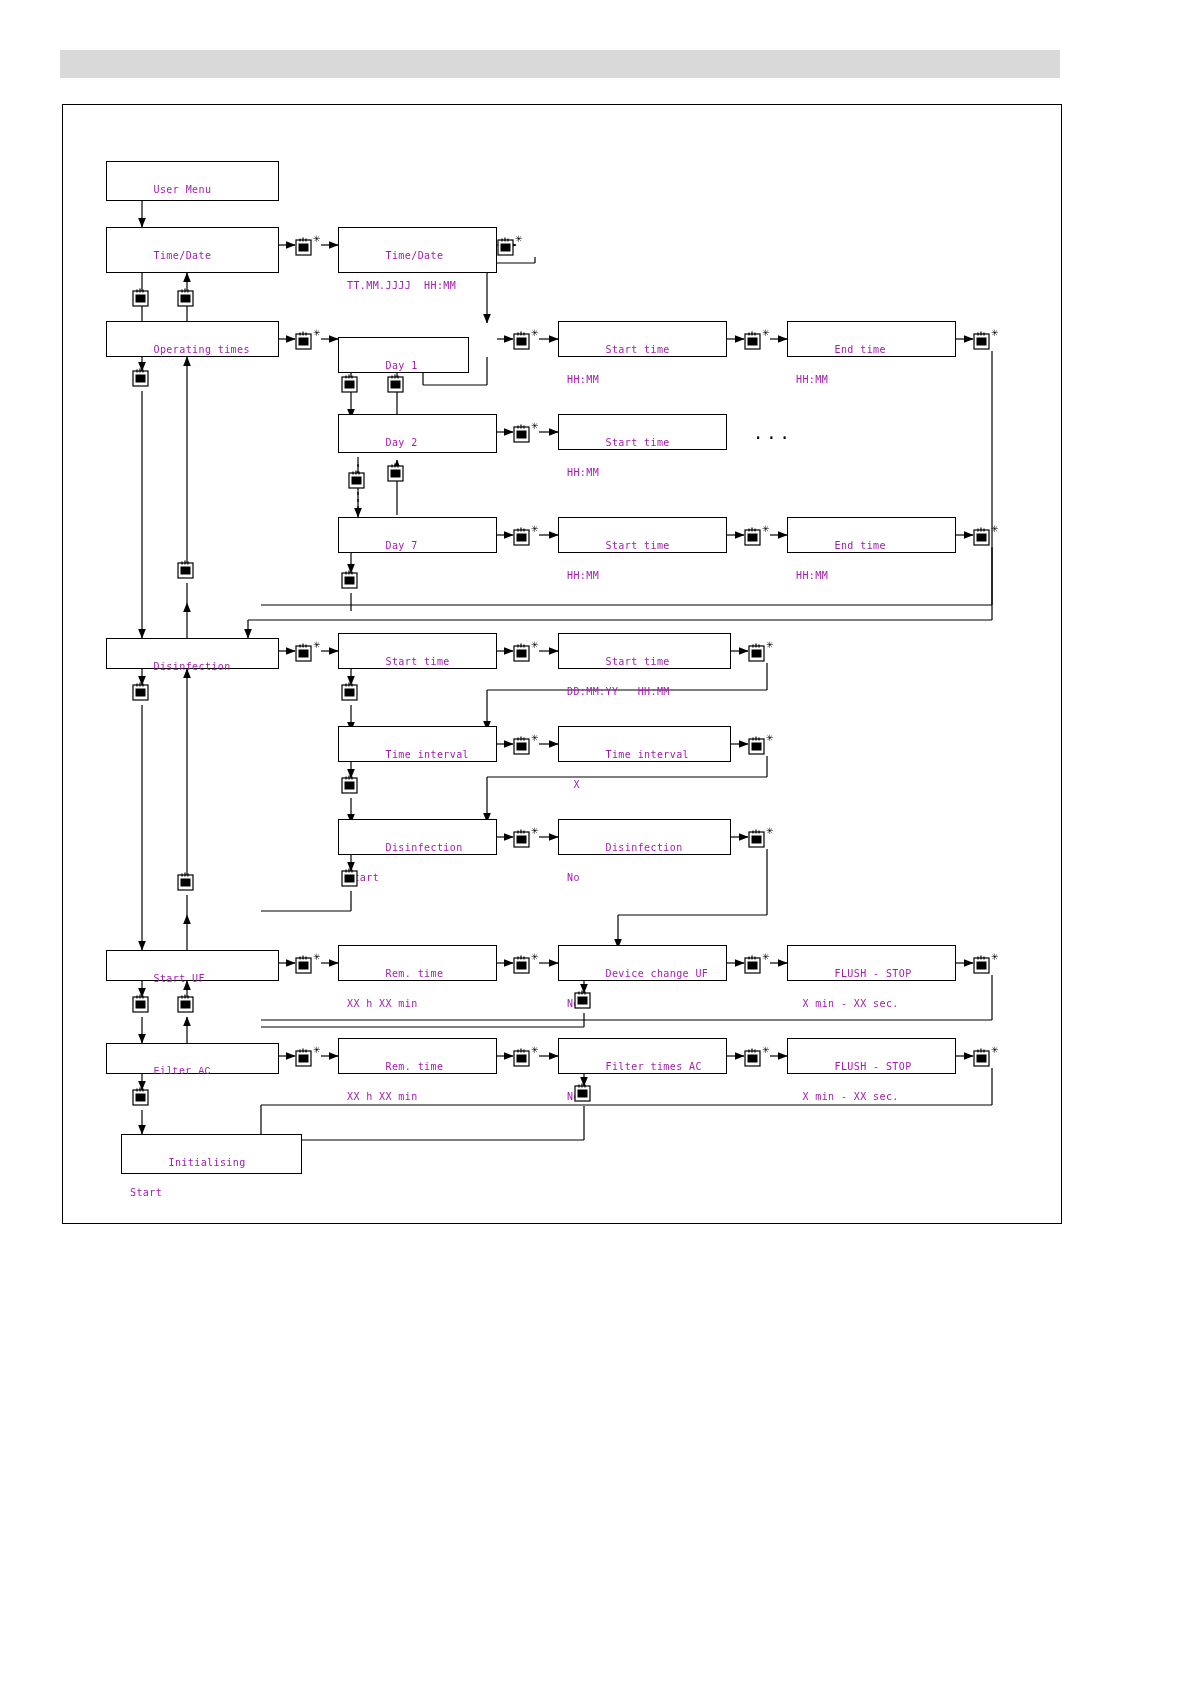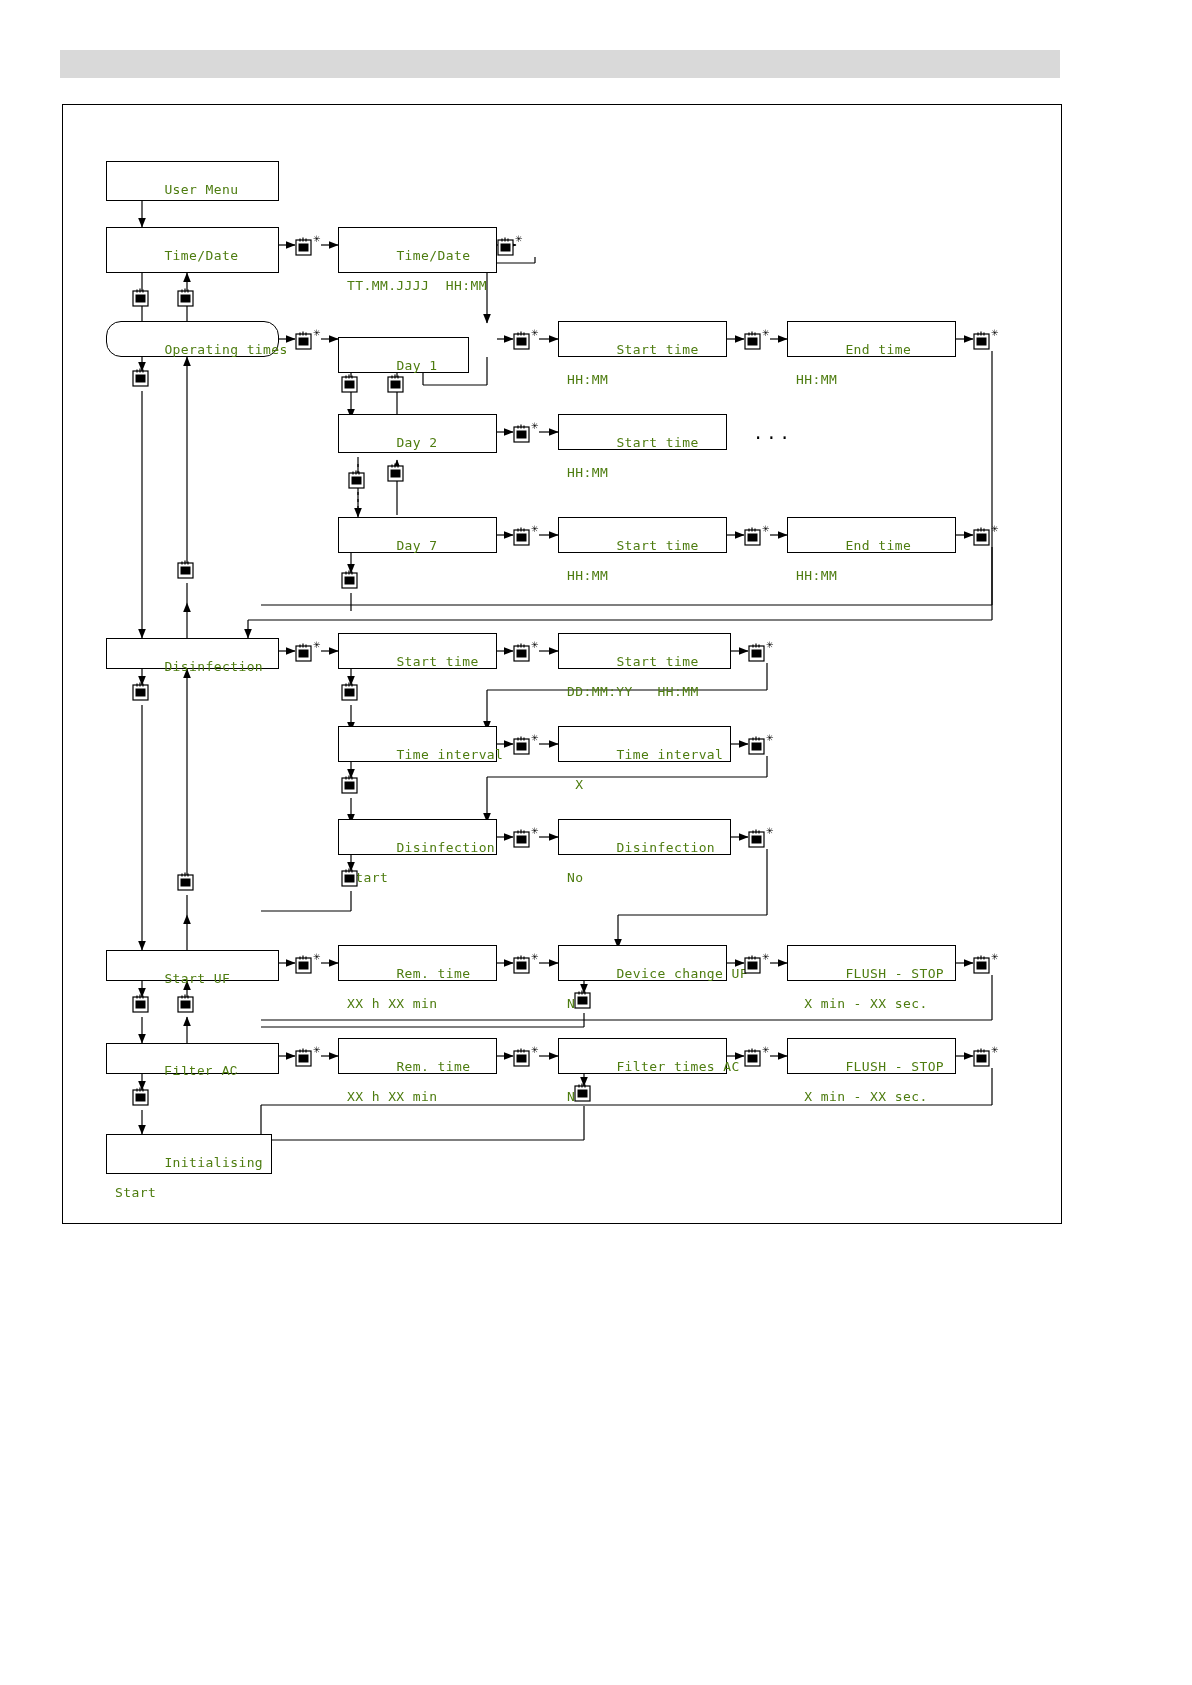--- a/index.html
+++ b/index.html
@@ -37,23 +37,23 @@
     border: 1px solid #000;
     background: #fff;
   }
   
   .box {
     position: absolute;
     border: 1px solid #000;
     background: #fff;
     box-sizing: border-box;
     font-family: "DejaVu Sans Mono", monospace;
-    font-size: 13px;
+    font-size: 10px;
     line-height: 15px;
-    color: #4d7c0f;
+    color: #a21caf;
     padding: 5px 8px;
     white-space: pre;
     letter-spacing: 0.4px;
   }
   .box .l2 { display: block; }
   
   svg.wires {
     position: absolute;
     left: 0; top: 0;
     width: 998px;
@@ -235,21 +235,21 @@
 
     <div class="box" style="left:43px; top:122px; width:173px; height:46px;">
       <span>Time/Date</span>
     </div>
 
     <div class="box" style="left:275px; top:122px; width:159px; height:46px;">
       <span>Time/Date</span>
       <span class="l2">TT.MM.JJJJ  HH:MM</span>
     </div>
 
-    <div class="box" style="left:43px; top:216px; width:173px; height:36px;border-radius:15px;">
+    <div class="box" style="left:43px; top:216px; width:173px; height:36px;">
       <span>Operating times</span>
     </div>
 
     <div class="box" style="left:275px; top:232px; width:131px; height:36px;">
       <span>Day 1</span>
     </div>
 
     <div class="box" style="left:495px; top:216px; width:169px; height:36px;">
       <span>Start time</span>
       <span class="l2">HH:MM</span>
@@ -348,21 +348,21 @@
     <div class="box" style="left:495px; top:933px; width:169px; height:36px;">
       <span>Filter times AC</span>
       <span class="l2">No</span>
     </div>
 
     <div class="box" style="left:724px; top:933px; width:169px; height:36px;">
       <span>FLUSH - STOP</span>
       <span class="l2"> X min - XX sec.</span>
     </div>
 
-    <div class="box" style="left:43px; top:1029px; width:166px; height:40px;">
+    <div class="box" style="left:58px; top:1029px; width:181px; height:40px;">
       <span>Initialising</span>
       <span class="l2">Start</span>
     </div>
 
     <div class="btn" style="left:232px; top:129px;">
       <svg width="26" height="24" viewBox="0 0 26 24">
         <rect x="1" y="6" width="15" height="15" fill="#fff" stroke="#000" stroke-width="1.2"></rect>
         <path d="M3.5 9.5 h10 v8 h-10 z" fill="#000"></path>
         <path d="M5 4.5 v3 M8 3.5 v4 M11 4.5 v3" stroke="#000" stroke-width="1.2" fill="none"></path>
         <text x="18" y="8" font-family="DejaVu Sans, sans-serif" font-size="9">✳</text>

